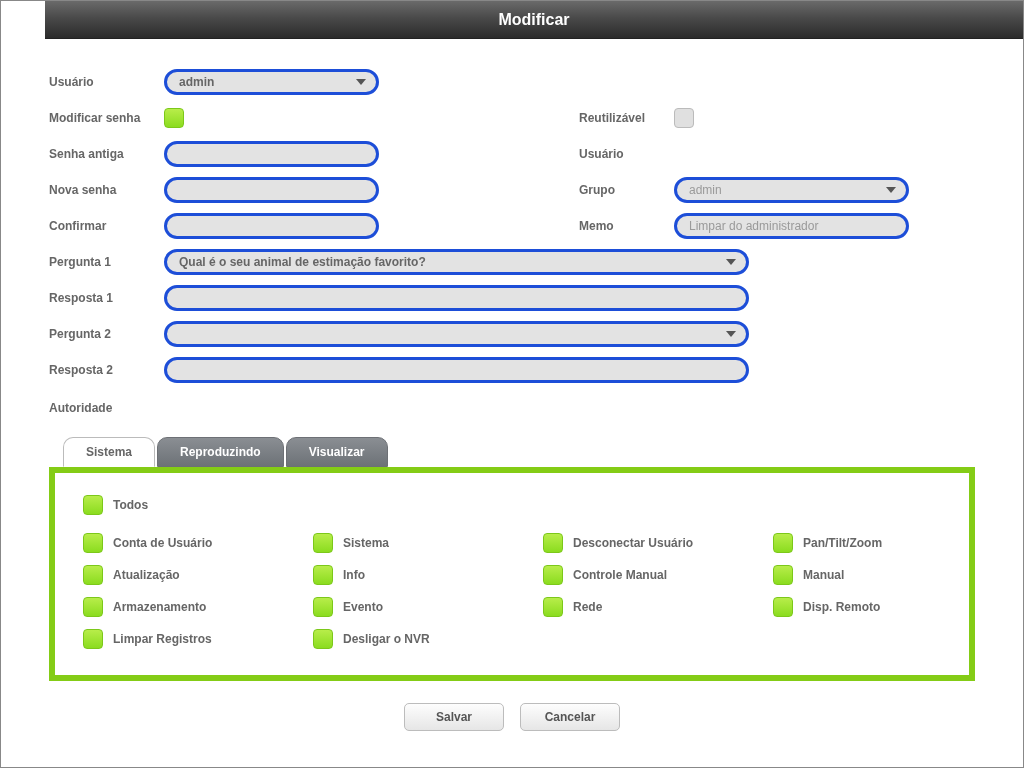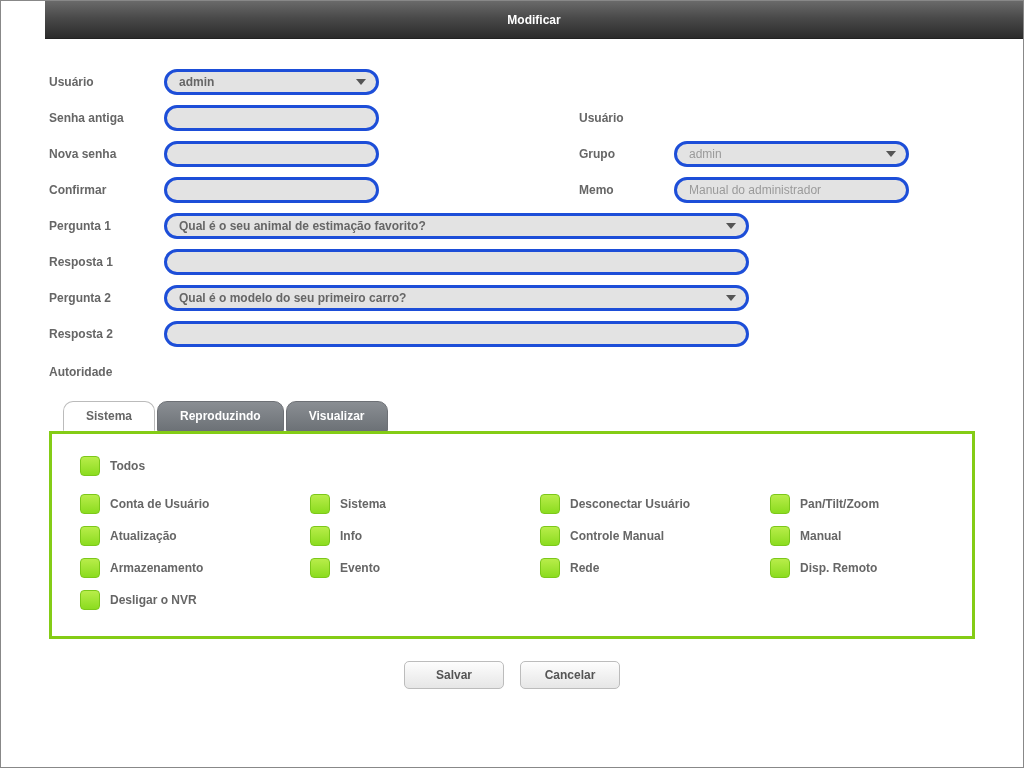--- a/index.html
+++ b/index.html
@@ -21,21 +21,21 @@
   border: 1px solid #888;
 }
 .titlebar {
   height: 38px;
   background: linear-gradient(to bottom, #6a6a6a 0%, #4a4a4a 45%, #2b2b2b 100%);
   color: #fff;
   display: flex;
   align-items: center;
   justify-content: center;
   font-weight: bold;
-  font-size: 12px;
+  font-size: 16px;
   border-bottom: 1px solid #222;
   margin-left: 44px;
 }
 .content {
   flex: 1;
   padding: 30px 48px 10px 48px;
   display: flex;
   flex-direction: column;
 }
 .form-rows {
@@ -136,21 +136,21 @@
   border-bottom: 1px solid #fff;
   color: #666;
   margin-bottom: -1px;
 }
 .tab.inactive {
   background: linear-gradient(to bottom,#8a8e93,#6d7277);
   color: #fff;
   border: 1px solid #6d7075;
 }
 .tab-panel {
-  border: 3px solid #84cc16;
+  border: 6px solid #84cc16;
   background: #fff;
   padding: 22px 28px 26px 28px;
   position: relative;
   z-index: 1;
 }
 .perm-grid {
   display: grid;
   grid-template-columns: 230px 230px 230px 180px;
   row-gap: 12px;
 }
@@ -196,20 +196,30 @@
       <div class="row">
         <div class="col-left">
           <div class="label">Usuário</div>
           <div class="select">
             <span>admin</span>
             <span class="caret"></span>
           </div>
         </div>
       </div>
 
+      <div class="row">
+        <div class="col-left">
+          <div class="label">Modificar senha</div>
+          <div class="checkbox checked"></div>
+        </div>
+        <div class="col-right">
+          <div class="label-r">Reutilizável</div>
+          <div class="checkbox"></div>
+        </div>
+      </div>
 
       <div class="row">
         <div class="col-left">
           <div class="label">Senha antiga</div>
           <div class="text-input"></div>
         </div>
         <div class="col-right">
           <div class="label-r">Usuário</div>
         </div>
       </div>
@@ -229,42 +239,41 @@
       </div>
 
       <div class="row">
         <div class="col-left">
           <div class="label">Confirmar</div>
           <div class="text-input"></div>
         </div>
         <div class="col-right">
           <div class="label-r">Memo</div>
           <div class="select select-sm">
-            <span class="placeholder">Manual do administrador</span>
+            <span class="placeholder">Limpar do administrador</span>
           </div>
         </div>
       </div>
 
       <div class="row">
         <div class="label">Pergunta 1</div>
         <div class="select-wide">
           <span>Qual é o seu animal de estimação favorito?</span>
           <span class="caret"></span>
         </div>
       </div>
 
       <div class="row">
         <div class="label">Resposta 1</div>
         <div class="text-wide"></div>
       </div>
 
       <div class="row">
         <div class="label">Pergunta 2</div>
         <div class="select-wide">
-          <span>Qual é o modelo do seu primeiro carro?</span>
           <span class="caret"></span>
         </div>
       </div>
 
       <div class="row">
         <div class="label">Resposta 2</div>
         <div class="text-wide"></div>
       </div>
 
     </div>
@@ -330,20 +339,24 @@
               <div class="checkbox checked"></div>
               <span>Rede</span>
             </div>
           <div class="perm-item">
               <div class="checkbox checked"></div>
               <span>Disp. Remoto</span>
             </div>
 
           <div class="perm-item">
               <div class="checkbox checked"></div>
+              <span>Limpar Registros</span>
+            </div>
+          <div class="perm-item">
+              <div class="checkbox checked"></div>
               <span>Desligar o NVR</span>
             </div>
         </div>
       </div>
     </div>
 
     <div class="footer">
       <div class="btn">Salvar</div>
       <div class="btn">Cancelar</div>
     </div>

